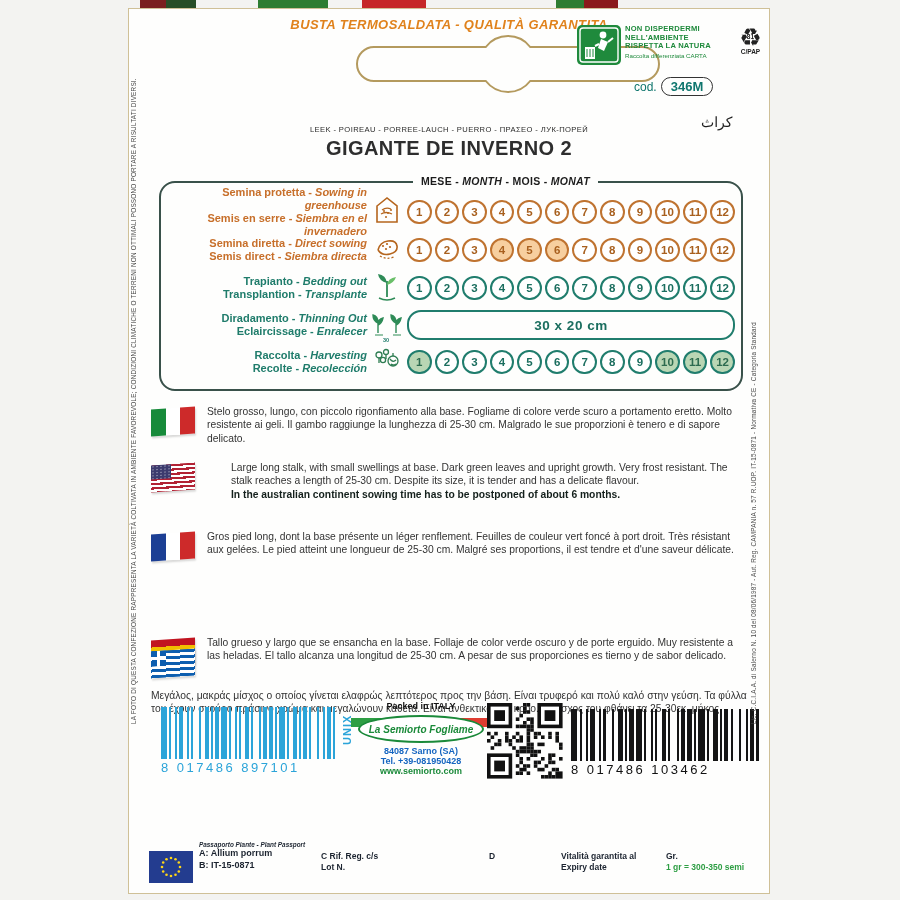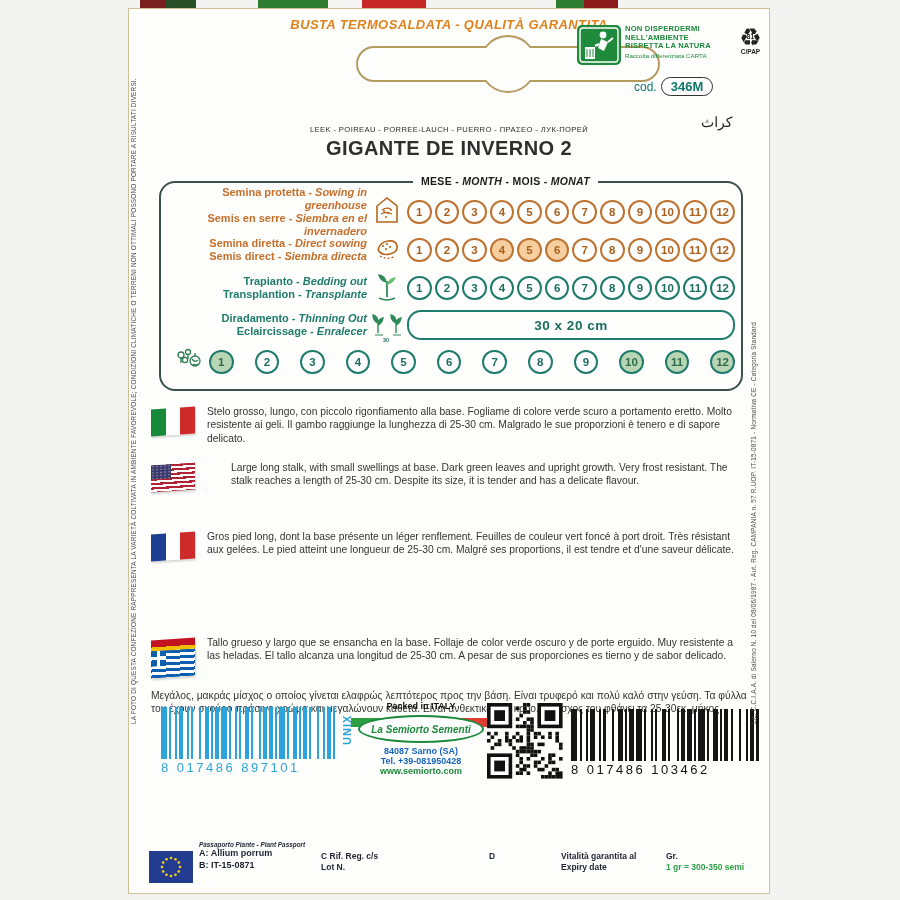--- a/index.html
+++ b/index.html
@@ -266,20 +266,24 @@
                 <path d="M3,26 h8 M21,26 h8" stroke="#2e8b57" stroke-width="1.2"></path>
               </svg></span>
           <span class="thirty">30</span>
         </div>
         <div class="tcircles">
           <div class="pill">30 x 20 cm</div>
         </div>
       </div>
 
       <div class="trow">
+        <div class="tlabel teal">
+          <span>Raccolta - </span><i>Harvesting</i><br>
+          <span>Recolte - </span><i>Recolección</i>
+        </div>
         <div class="ticon">
             <span><svg width="30" height="26" viewBox="0 0 30 26">
                 <g fill="none" stroke="#2e7d52" stroke-width="1.3">
                   <circle cx="7" cy="8" r="3"></circle>
                   <circle cx="14" cy="5" r="2.5"></circle>
                   <circle cx="11" cy="13" r="2.6"></circle>
                   <circle cx="21" cy="14" r="5"></circle>
                   <path d="M21,9 v-3 M7,11 v5 M14,8 v4"></path>
                   <path d="M18,12 q3,4 6,1 M19,17 q2,2 5,0"></path>
                 </g>
@@ -301,21 +305,21 @@
           </div>
       </div>
     </div>
 
     <div class="desc" style="top:396px;">
       <div class="flag it"></div>
       <p>Stelo grosso, lungo, con piccolo rigonfiamento alla base. Fogliame di colore verde scuro a portamento eretto. Molto resistente ai geli. Il gambo raggiunge la lunghezza di 25-30 cm. Malgrado le sue proporzioni è tenero e di sapore delicato.</p>
     </div>
     <div class="desc" style="top:452px;gap:36px;">
       <div class="flag us"></div>
-      <p><span>Large long stalk, with small swellings at base. Dark green leaves and upright growth. Very frost resistant. The stalk reaches a length of 25-30 cm. Despite its size, it is tender and has a delicate flavour.</span><br></p>
+      <p><span>Large long stalk, with small swellings at base. Dark green leaves and upright growth. Very frost resistant. The stalk reaches a length of 25-30 cm. Despite its size, it is tender and has a delicate flavour.</span><br><span class="bold-note">In the australian continent sowing time has to be postponed of about 6 months.</span></p>
     </div>
     <div class="desc" style="top:521px;">
       <div class="flag fr"></div>
       <p>Gros pied long, dont la base présente un léger renflement. Feuilles de couleur vert foncé à port droit. Très résistant aux gelées. Le pied atteint une longueur de 25-30 cm. Malgré ses proportions, il est tendre et d'une saveur délicate.</p>
     </div>
     <div class="desc" style="top:579px;margin-top:48px;">
       <div class="flag es"></div>
       <p>Tallo grueso y largo que se ensancha en la base. Follaje de color verde oscuro y de porte erguido. Muy resistente a las heladas. El tallo alcanza una longitud de 25-30 cm. A pesar de sus proporciones es tierno y de sabor delicado.</p>
     </div>
     <div class="desc" style="top:638px;flex-direction:column;">
@@ -387,21 +391,21 @@
           <div style="width: 4px; background: transparent;"></div>
         </div>
       <div class="bc-num">8 017486 897101</div>
     </div>
     <div class="unix">UNIX</div>
 
     <div class="maker">
       <div class="packed">Packed in ITALY</div>
       <div class="flagbar g"></div>
       <div class="flagbar r"></div>
-      <div class="logo-oval">La Semiorto Sementi</div>
+      <div class="logo-oval">La Semiorto Fogliame</div>
       <div class="addr1">84087 Sarno (SA)</div>
       <div class="addr2">Tel. +39-081950428</div>
       <div class="addr3">www.semiorto.com</div>
     </div>
 
     <div class="qr"><svg width="75.60000000000001" height="75.60000000000001" viewBox="0 0 75.60000000000001 75.60000000000001">
           <rect x="36" y="0" width="3.6" height="3.6" fill="#111"></rect>
           <rect x="39.6" y="0" width="3.6" height="3.6" fill="#111"></rect>
           <rect x="28.8" y="3.6" width="3.6" height="3.6" fill="#111"></rect>
           <rect x="36" y="3.6" width="3.6" height="3.6" fill="#111"></rect>

